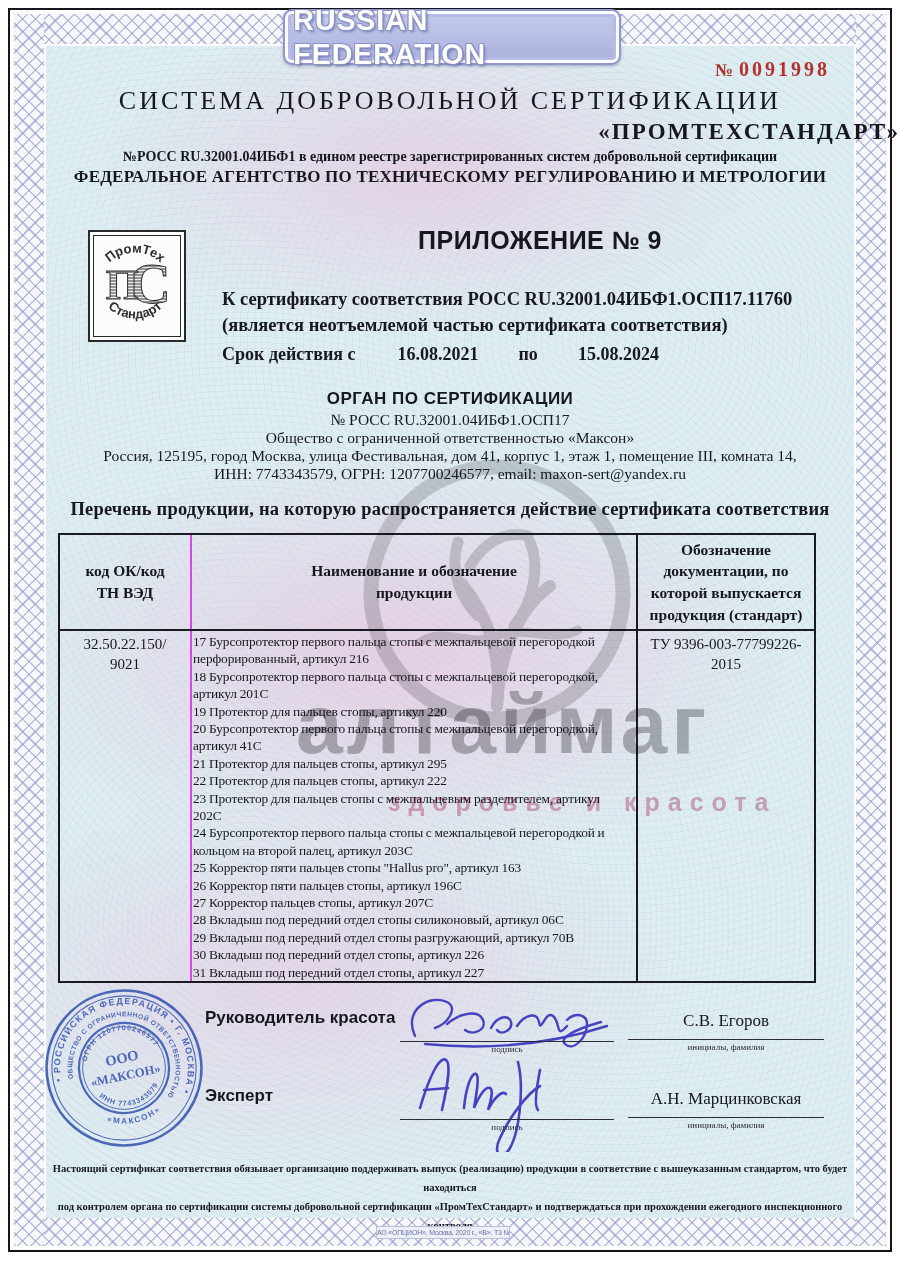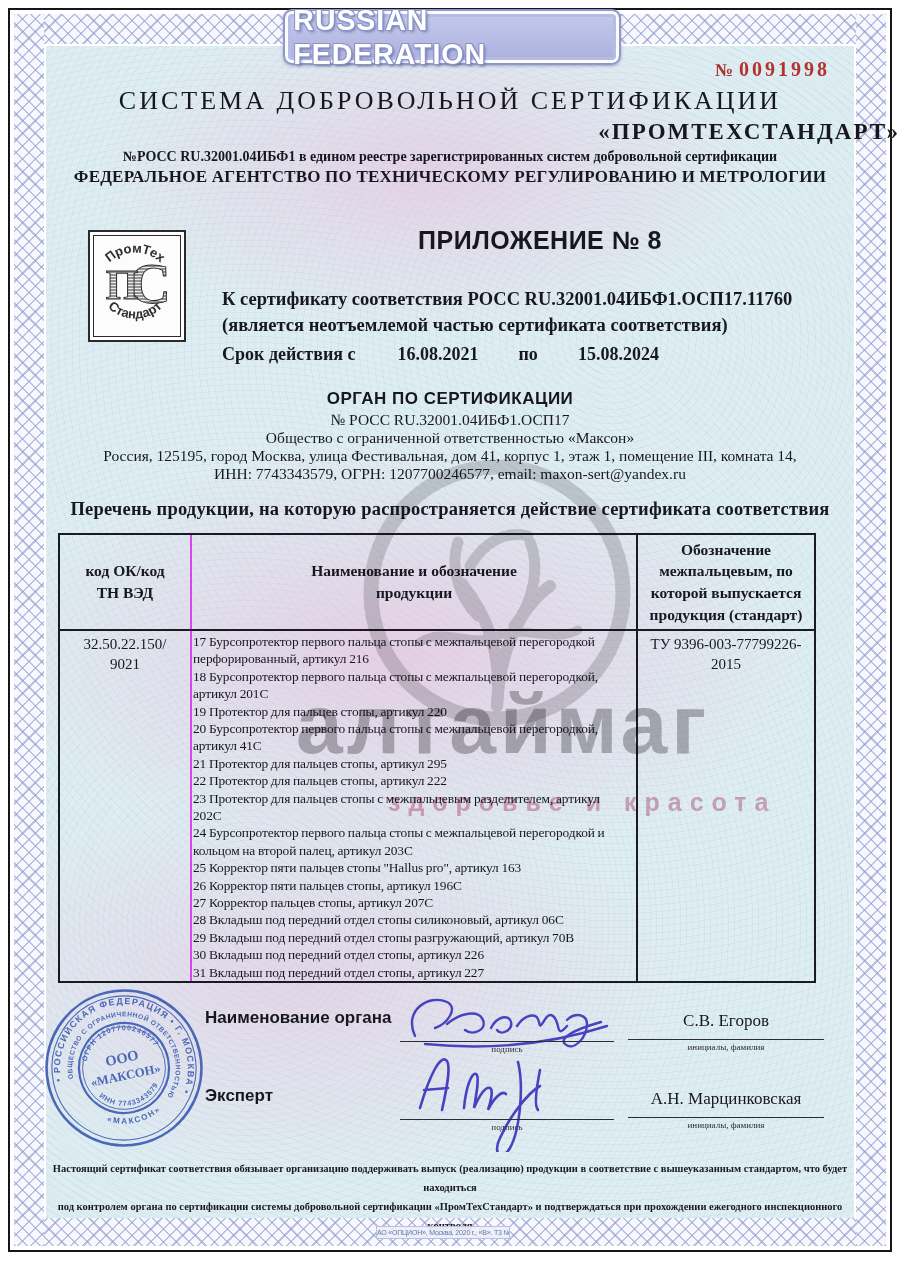--- a/index.html
+++ b/index.html
@@ -145,21 +145,21 @@
         <textPath href="#logoArcTop" startOffset="50%" text-anchor="middle">ПромТех</textPath>
       </text>
       <text x="60" y="71" font-family="Liberation Serif, serif" font-size="58" font-weight="bold" text-anchor="middle" fill="url(#hatch)" stroke="#2e2e2e" stroke-width="1">С</text>
       <text x="32" y="67" font-family="Liberation Serif, serif" font-size="42" font-weight="bold" text-anchor="middle" fill="url(#hatch)" stroke="#2e2e2e" stroke-width="1">П</text>
       <text font-family="Liberation Sans, sans-serif" font-size="13" font-weight="bold" fill="#2e2e2e">
         <textPath href="#logoArcBot" startOffset="50%" text-anchor="middle">Стандарт</textPath>
       </text>
     </svg>
   </div>
 
-  <div class="annex-title">ПРИЛОЖЕНИЕ № 8</div>
+  <div class="annex-title">ПРИЛОЖЕНИЕ № 9</div>
 
   <div class="cert-ref">
     <div>К сертификату соответствия РОСС RU.32001.04ИБФ1.ОСП17.11760</div>
     <div>(является неотъемлемой частью сертификата соответствия)</div>
   </div>
 
   <div class="validity">
     <span>Срок действия с</span><span class="gap1"></span><span>16.08.2021</span><span class="gap2"></span><span>по</span><span class="gap2"></span><span>15.08.2024</span>
   </div>
 
@@ -171,21 +171,21 @@
 
   <div class="list-heading">Перечень продукции, на которую распространяется действие сертификата соответствия</div>
 
   <div class="ptable">
     <div class="thead">
       <div class="c1 hcell">код ОК/код
 ТН ВЭД</div>
       <div class="c2 hcell">Наименование и обозначение
 продукции</div>
       <div class="c3 hcell">Обозначение
-межпальцевым, по
+документации, по
 которой выпускается
 продукция (стандарт)</div>
     </div>
     <div class="tbody">
       <div class="c1 bcell-code">32.50.22.150/
 9021</div>
       <div class="c2 bcell-items">
         <div class="item">17 Бурсопротектор первого пальца стопы с межпальцевой перегородкой
 перфорированный, артикул 216</div>
         <div class="item">18 Бурсопротектор первого пальца стопы с межпальцевой перегородкой,
@@ -219,21 +219,21 @@
       <path d="M145,258 C148,198 170,158 198,138" stroke-width="12"></path>
       <path d="M126,168 C106,148 98,118 106,94" stroke-width="11"></path>
       <path d="M162,178 C182,154 188,118 178,94" stroke-width="11"></path>
       <path d="M118,118 C132,94 154,82 176,88" stroke-width="11"></path>
       <path d="M68,194 C94,178 118,200 145,188 C172,176 200,196 226,182" stroke-width="9"></path>
     </g>
   </svg>
   <div class="wm wm-tagline">здоровье и красота</div>
   <div class="wm wm-brand">алтаймаг</div>
 
-  <div class="sig-label" style="top:1008px;">Наименование органа</div>
+  <div class="sig-label" style="top:1008px;">Руководитель красота</div>
   <svg class="sig-svg" style="left:395px;top:992px;" width="230" height="62" viewBox="0 0 230 62">
     <g fill="none" stroke="#4743c0" stroke-width="2.4" stroke-linecap="round">
       <path d="M20,44 C8,18 34,2 52,10 C64,16 52,32 40,36"></path>
       <path d="M52,32 C66,20 84,18 88,28 C92,38 78,44 70,38"></path>
       <path d="M96,36 C102,24 114,22 116,30 C118,38 106,44 102,38"></path>
       <path d="M122,34 C130,22 142,20 144,30 C146,42 150,18 158,24 C166,30 160,48 172,34"></path>
       <path d="M172,28 C180,20 192,22 192,32 C192,46 178,60 170,52 C164,46 178,38 206,30"></path>
       <path d="M30,52 C90,58 150,54 212,34"></path>
     </g>
   </svg>

